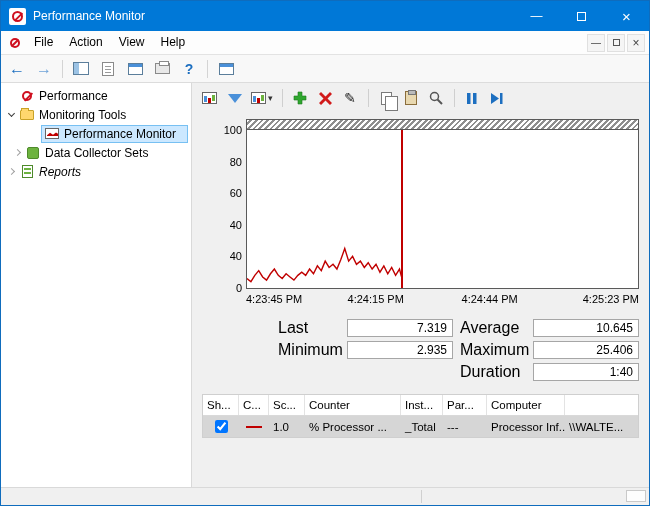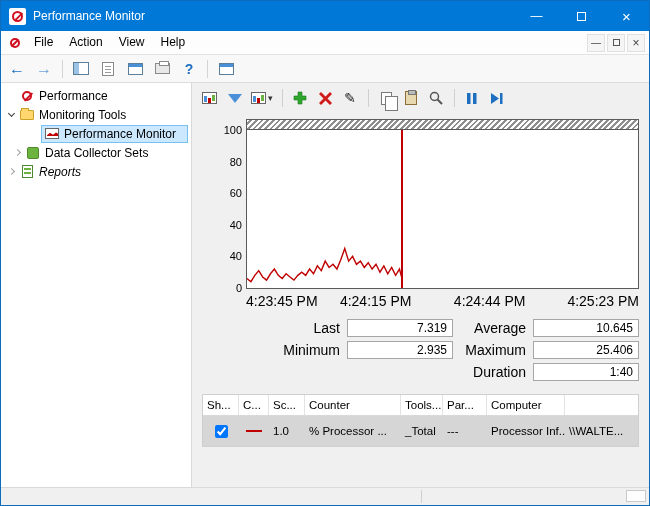--- a/index.html
+++ b/index.html
@@ -90,35 +90,35 @@
   
   .content { flex:1 1 auto; padding:6px 10px 0 10px; display:flex; flex-direction:column; min-height:0; }
   .graph-wrap { margin-left:44px; position:relative; }
   .plot { height:170px; border:1px solid #5a5a5a; background:#fff; position:relative; }
   .hatch { position:absolute; top:0; left:0; right:0; height:10px; border-bottom:1px solid #5a5a5a;
            background:repeating-linear-gradient(135deg,#ffffff 0 2px,#8f8f8f 2px 4px); }
   .chart-area { position:absolute; top:10px; left:0; right:0; bottom:0; }
   .chart-area svg { width:100%; height:100%; display:block; }
   .time-marker { position:absolute; top:0; bottom:0; width:2px; background:#c00000; }
   .ylabel { position:absolute; right:calc(100% + 5px); transform:translateY(-50%); font-size:11px; color:#000; white-space:nowrap; }
-  .xlabels { position:relative; height:17px; margin-top:3px; font-size:14px;text-decoration:underline; }
+  .xlabels { position:relative; height:17px; margin-top:3px; font-size:11px;text-decoration:underline; }
   .xlabel { position:absolute; top:1px; white-space:nowrap; }
 
   
   .stats { margin-top:10px; display:grid; grid-template-columns:62px 106px 66px 106px; justify-content:end;
            column-gap:7px; row-gap:4px; align-items:center; }
-  .stat-label { text-align:right; font-size:14px; }
+  .stat-label { font-size:16px; }
   .stat-box { height:18px; line-height:16px; border:1px solid #a6a6a6; background:#fff; text-align:right; padding:0 5px; font-size:12px; }
 
   
   .counter-table { margin-top:13px; background:#fff; border:1px solid #cfcfcf; flex:0 0 auto; }
   .crow { display:grid; grid-template-columns:36px 30px 36px 96px 42px 44px 78px 1fr; align-items:center; }
   .crow.head { height:21px; border-bottom:1px solid #d9d9d9; background:#fff; }
   .crow.head .cell { border-right:1px solid #e3e3e3; height:100%; display:flex; align-items:center; }
-  .crow.body { height:30px; background:#d6d6d6; }
+  .crow.body { height:21px; background:#d6d6d6; }
   .cell { padding:0 4px; font-size:11.5px; white-space:nowrap; overflow:hidden; }
   .cell.center { display:flex; justify-content:center; align-items:center; }
   .color-dash { width:16px; border-top:2px solid #c00000; display:inline-block; }
   .counter-table input[type=checkbox] { width:13px; height:13px; }
 
   
   .statusbar { height:18px; flex:0 0 auto; background:#f0f0f0; border-top:1px solid #d9d9d9; position:relative; }
   .status-div { position:absolute; left:420px; top:2px; bottom:2px; width:1px; background:#d0d0d0; }
   .grip { position:absolute; right:3px; top:2px; width:20px; height:12px; background:#fdfdfd; border:1px solid #c9c9c9; }
   .filler { flex:1 1 auto; }
@@ -325,21 +325,21 @@
           <span class="stat-label">Duration</span>
           <span class="stat-box">1:40</span>
         </div>
 
         <div class="counter-table">
           <div class="crow head">
             <span class="cell">Sh...</span>
             <span class="cell">C...</span>
             <span class="cell">Sc...</span>
             <span class="cell">Counter</span>
-            <span class="cell">Tools...</span>
+            <span class="cell">Inst...</span>
             <span class="cell">Par...</span>
             <span class="cell">Computer</span>
           </div>
           <div class="crow body">
             <span class="cell center">
                 <input type="checkbox" checked="" style="">
               </span>
             <span class="cell center">
                 <span class="color-dash" style="border-top-color: rgb(192, 0, 0);"></span>
               </span>

